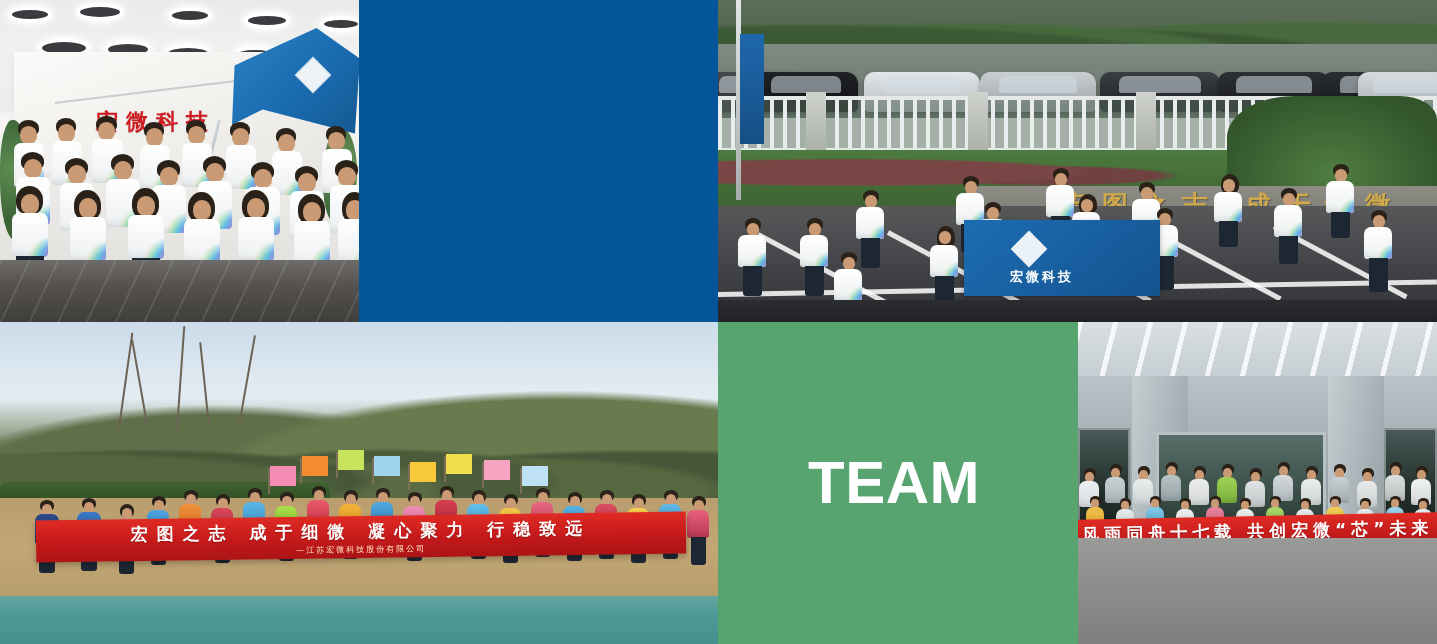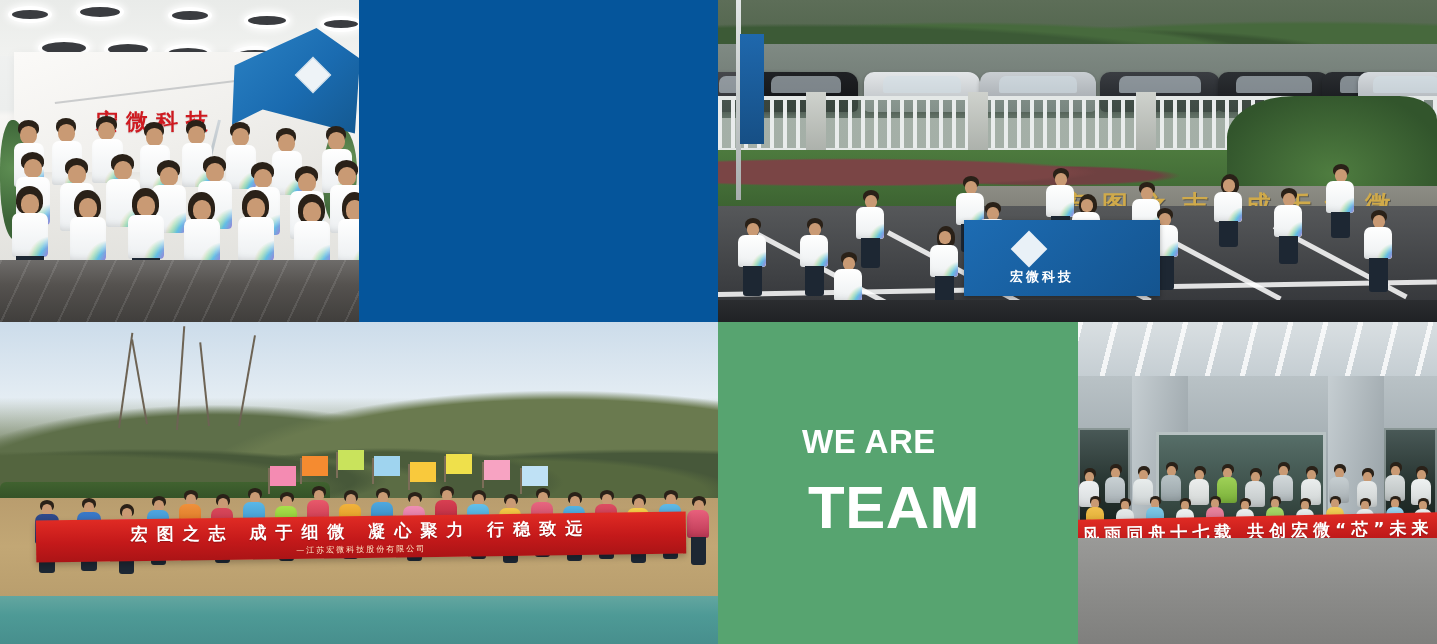--- a/index.html
+++ b/index.html
@@ -895,21 +895,20 @@
         <div class="p3-banner-main">宏图之志 成于细微 凝心聚力 行稳致远</div>
         <div class="p3-banner-sub">—江苏宏微科技股份有限公司</div>
       </div>
 
       <div class="p3-track"></div>
     </div>
   </div>
 
   <div class="cell text-panel panel-green" id="cell-panel-we-are-young">
     <div class="panel-inner">
-      <div class="panel-line-small">WE ARE</div>
       <div class="panel-line-large">TEAM</div>
     </div>
   </div>
 
   <div class="cell" id="cell-photo-building-crowd">
     <div class="ph">
       <div class="p4-canopy"></div>
       <div class="p4-facade"></div>
       <div class="p4-pillar" style="left:54px;"></div>
       <div class="p4-pillar" style="left:250px;"></div>

